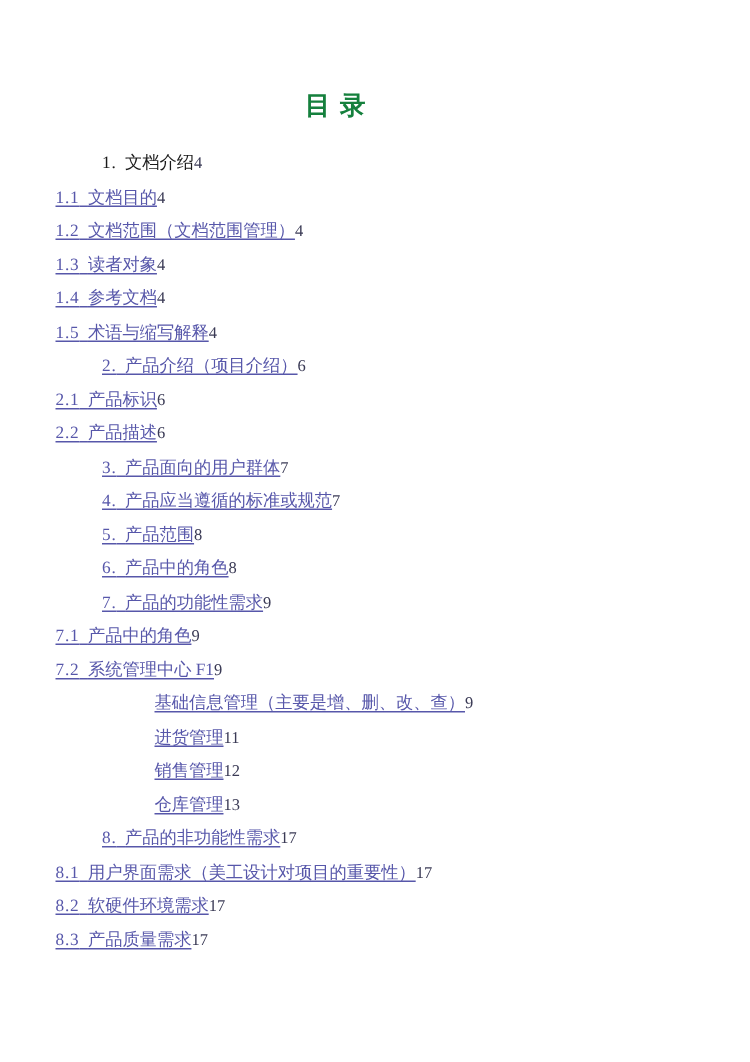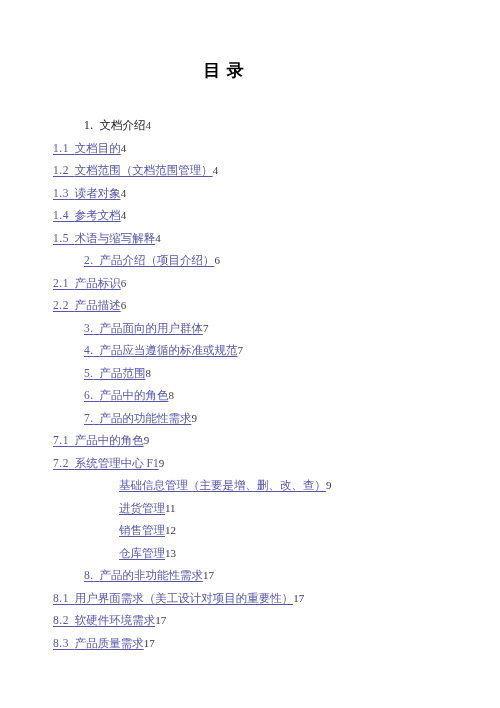--- a/index.html
+++ b/index.html
@@ -18,29 +18,29 @@
     width: 500px;
     height: 708px;
     background: #ffffff;
     box-sizing: border-box;
     padding: 0;
   }
   .doc-title {
     text-align: center;
     font-size: 17px;
     font-weight: bold;
-    color: #000000;
+    color: #15803d;
     letter-spacing: 1px;
     margin: 0;
     padding-top: 59px;
     padding-right: 52px;
     font-family: "Liberation Serif", "DejaVu Serif", serif;
   }
   .toc {
-    margin: 16px;
+    margin: 0;
     padding: 0;
     list-style: none;
     padding-top: 16px;
   }
   .toc-entry {
     font-size: 11.5px;
     line-height: 22.5px;
     height: 22.5px;
     white-space: nowrap;
     color: #5757aa;

